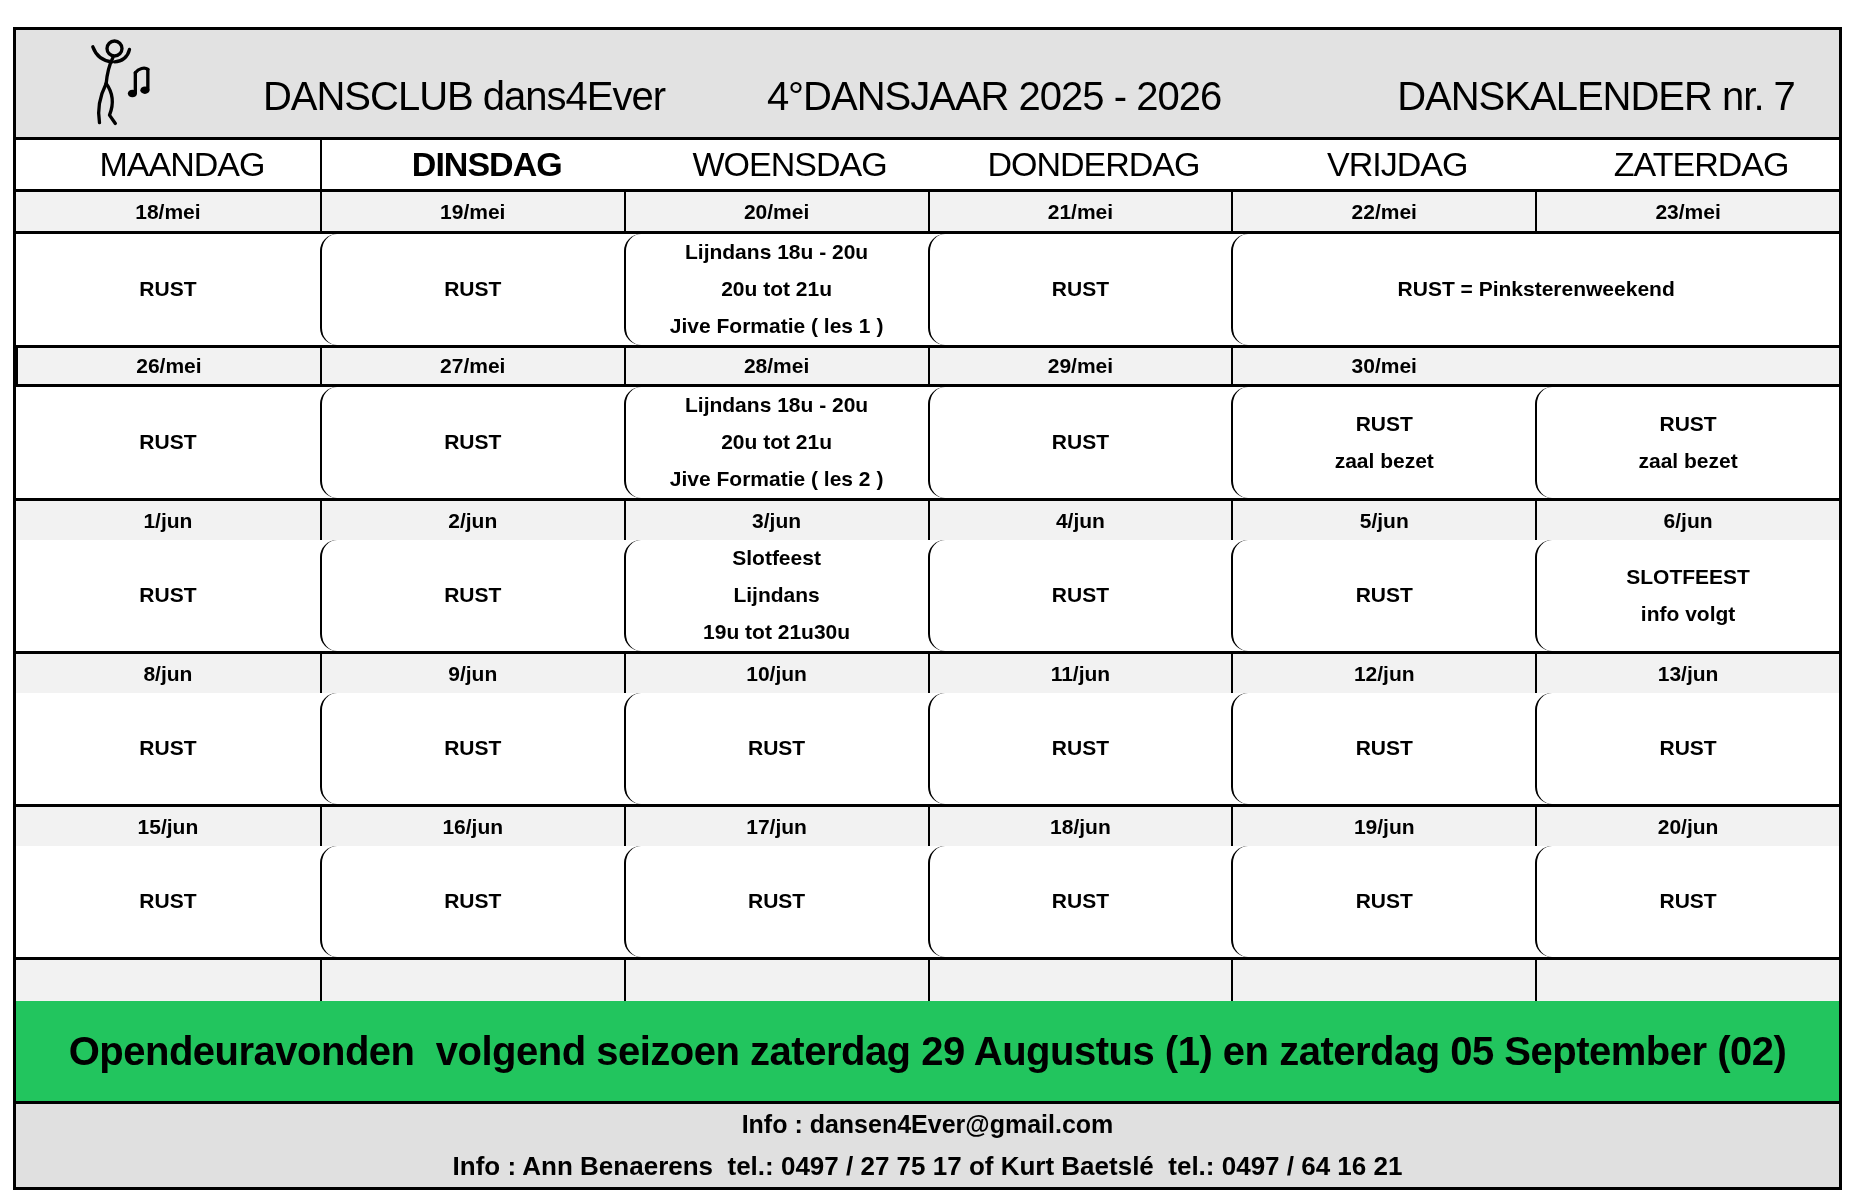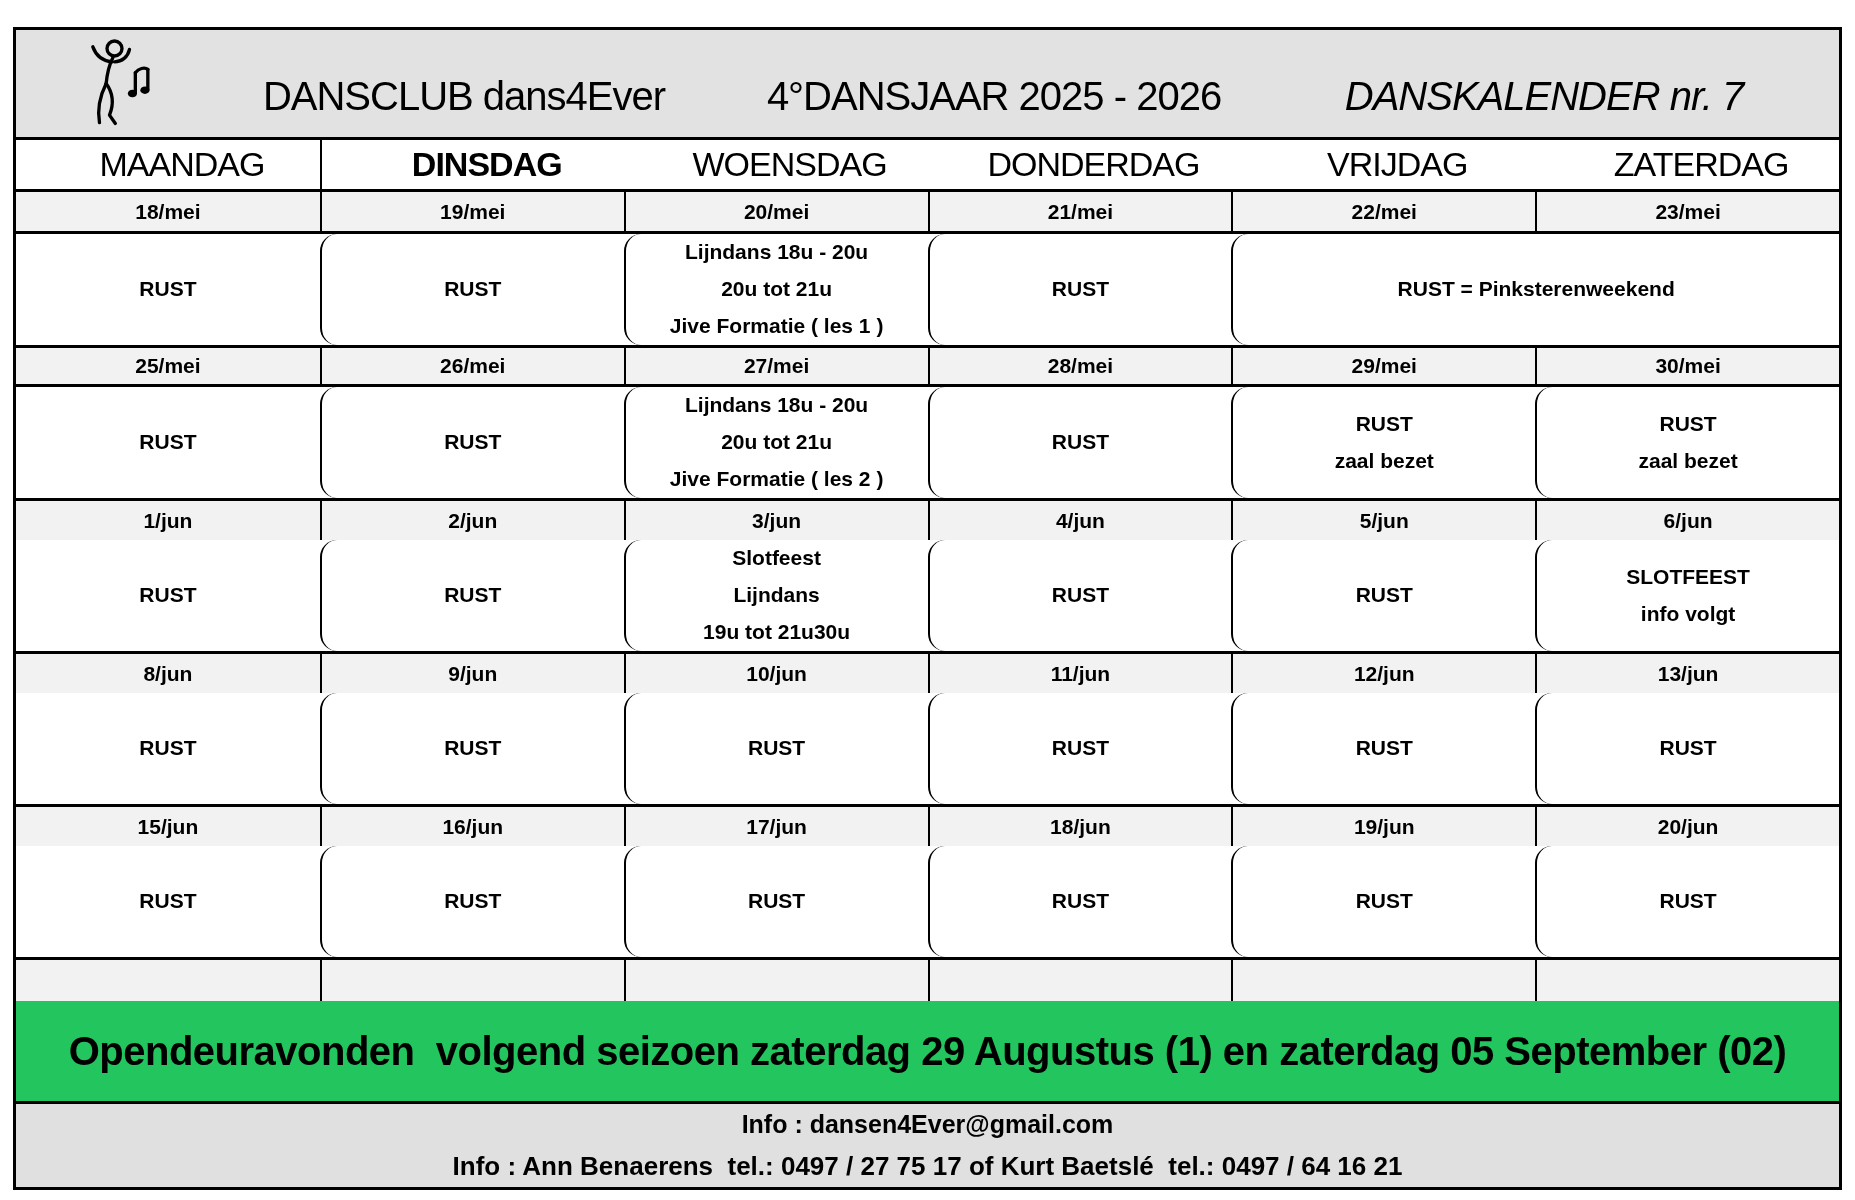--- a/index.html
+++ b/index.html
@@ -17,21 +17,21 @@
   .hdr{
     position:relative;height:110px;flex:none;background:#e2e2e2;
     border-bottom:3px solid #000;box-sizing:border-box;
   }
   .hdr .title{
     position:absolute;top:50%;transform:translate(-50%,-50%);
     font-size:40px;letter-spacing:-1px;white-space:nowrap;margin-top:12px;
   }
   .hdr .t1{left:448px;}
   .hdr .t2{left:978px;}
-  .hdr .t3{left:1528px;font-style:italic;}
+  .hdr .t3{left:1580px;}
   .logo{position:absolute;left:52px;top:6px;width:98px;height:100px;}
   .logo svg{width:100%;height:100%;}
   
   .day-row{
     display:grid;grid-template-columns:repeat(6,1fr);
     height:52px;flex:none;background:#fff;border-bottom:3px solid #000;box-sizing:border-box;
   }
   .day-cell{
     display:flex;align-items:center;justify-content:center;
     font-size:34px;letter-spacing:-1px;box-sizing:border-box;padding-left:28px;
@@ -122,21 +122,20 @@
     <div class="cell sched-cell">RUST</div>
     <div class="cell sched-cell bl">RUST</div>
     <div class="cell sched-cell bl">Lijndans 18u - 20u
 20u tot 21u
 Jive Formatie ( les 1 )</div>
     <div class="cell sched-cell bl">RUST</div>
     <div class="cell sched-cell bl span2">RUST = Pinksterenweekend</div>
   </div>
 
   <div class="date-row bt bb">
-    <div class="cell date-cell">25/mei</div>
     <div class="cell date-cell bl">26/mei</div>
     <div class="cell date-cell bl">27/mei</div>
     <div class="cell date-cell bl">28/mei</div>
     <div class="cell date-cell bl">29/mei</div>
     <div class="cell date-cell bl">30/mei</div>
   </div>
   <div class="content-row">
     <div class="cell sched-cell">RUST</div>
     <div class="cell sched-cell bl">RUST</div>
     <div class="cell sched-cell bl">Lijndans 18u - 20u

